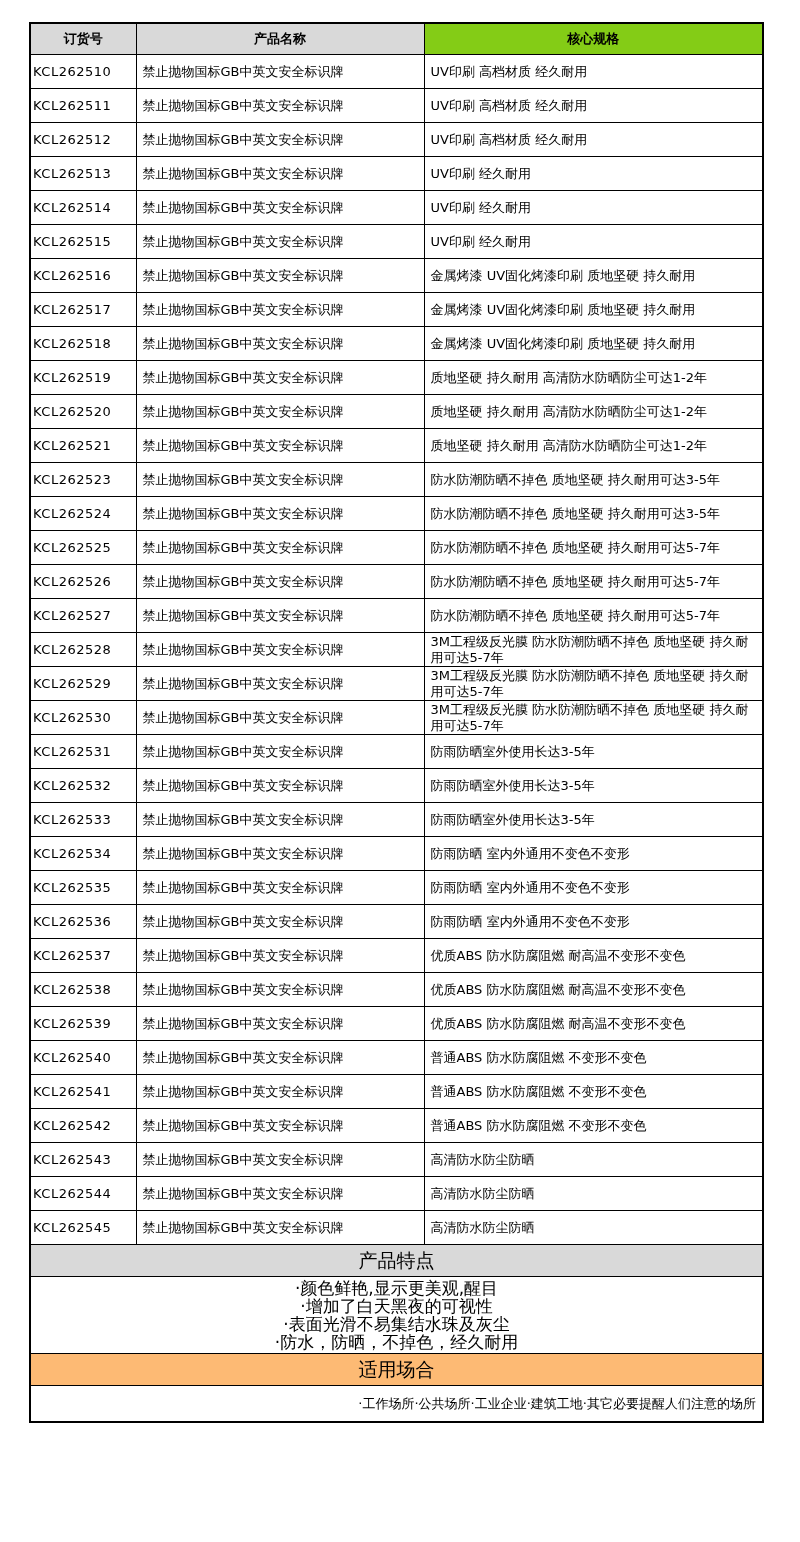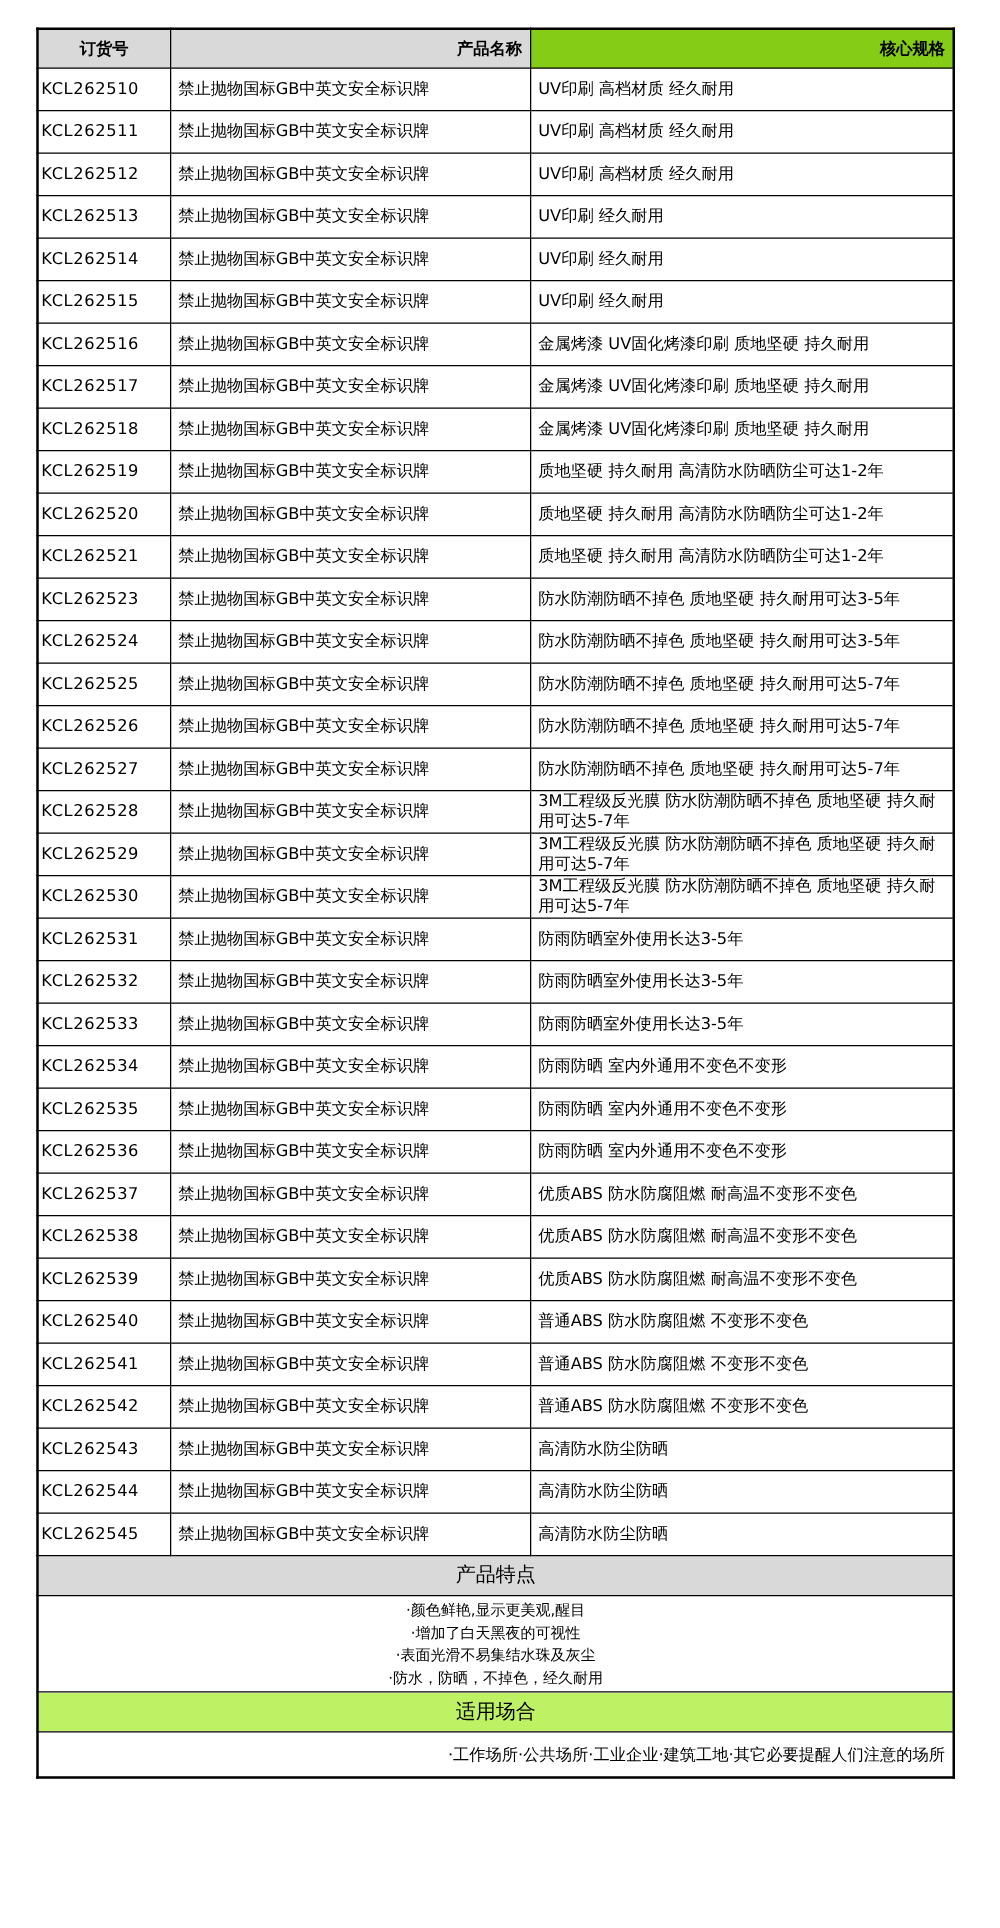--- a/index.html
+++ b/index.html
@@ -21,46 +21,46 @@
   th,td{
     border:1px solid #000;
     font-size:13px;
     padding:0 6px;
     vertical-align:middle;
     overflow:hidden;
   }
   thead th{
     height:30px;
     font-weight:bold;
-    text-align:right;
+    text-align:center;
   }
   th.col-sku{text-align:center;margin-top:28px;}
   tbody.rows td{
     height:33px;
     line-height:16px;
   }
   td.cell-sku{
     text-align:left;
     padding:0 2px;
     letter-spacing:0.5px;
   }
   tr.band td{
     height:31px;
     text-align:center;
-    font-size:16px;
+    font-size:19px;
     padding:0;
   }
   tr.features-row td{
     height:72px;
     text-align:center;
     padding:2px 0;
   }
   .feature-line{
     line-height:18px;
-    font-size:12px;
+    font-size:17px;
   }
   tr.occasions-row td{
     height:35px;
     text-align:right;
   }
 </style>
 </head>
 <body>
 
 <table class="spec">
@@ -259,19 +259,19 @@
     </tr>
     <tr class="features-row">
       <td colspan="3">
         <div class="feature-line">·颜色鲜艳,显示更美观,醒目</div>
         <div class="feature-line">·增加了白天黑夜的可视性</div>
         <div class="feature-line">·表面光滑不易集结水珠及灰尘</div>
         <div class="feature-line">·防水，防晒，不掉色，经久耐用</div>
       </td>
     </tr>
     <tr class="band">
-      <td colspan="3" class="band-cell" style="background: #bef264;">适用场合</td>
+      <td colspan="3" class="band-cell" style="background: #fdba74;">适用场合</td>
     </tr>
     <tr class="occasions-row">
       <td colspan="3">·工作场所·公共场所·工业企业·建筑工地·其它必要提醒人们注意的场所</td>
     </tr>
   </tbody>
 </table>
 
 </body></html>

